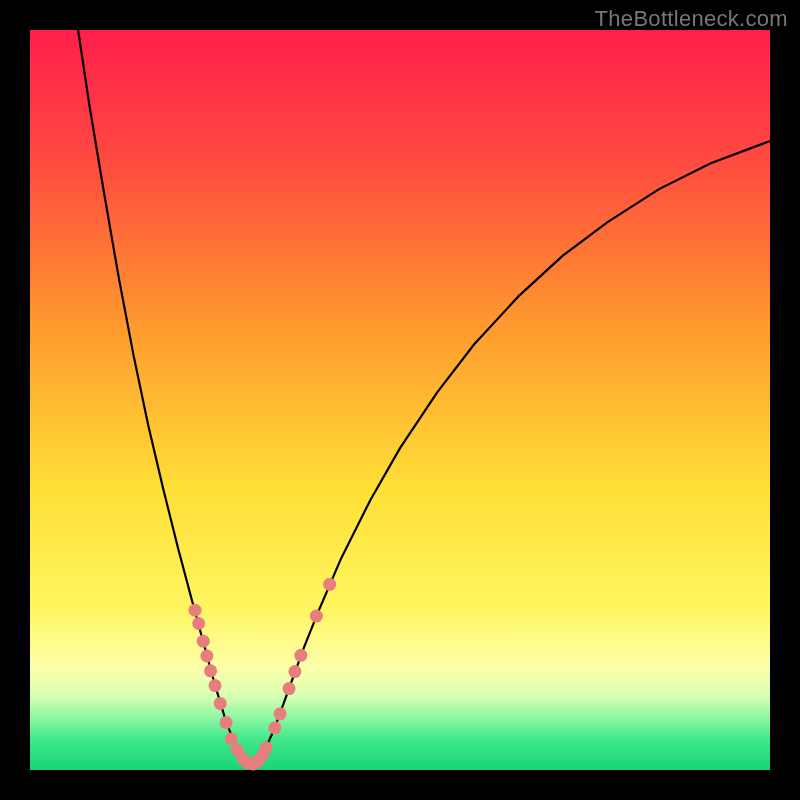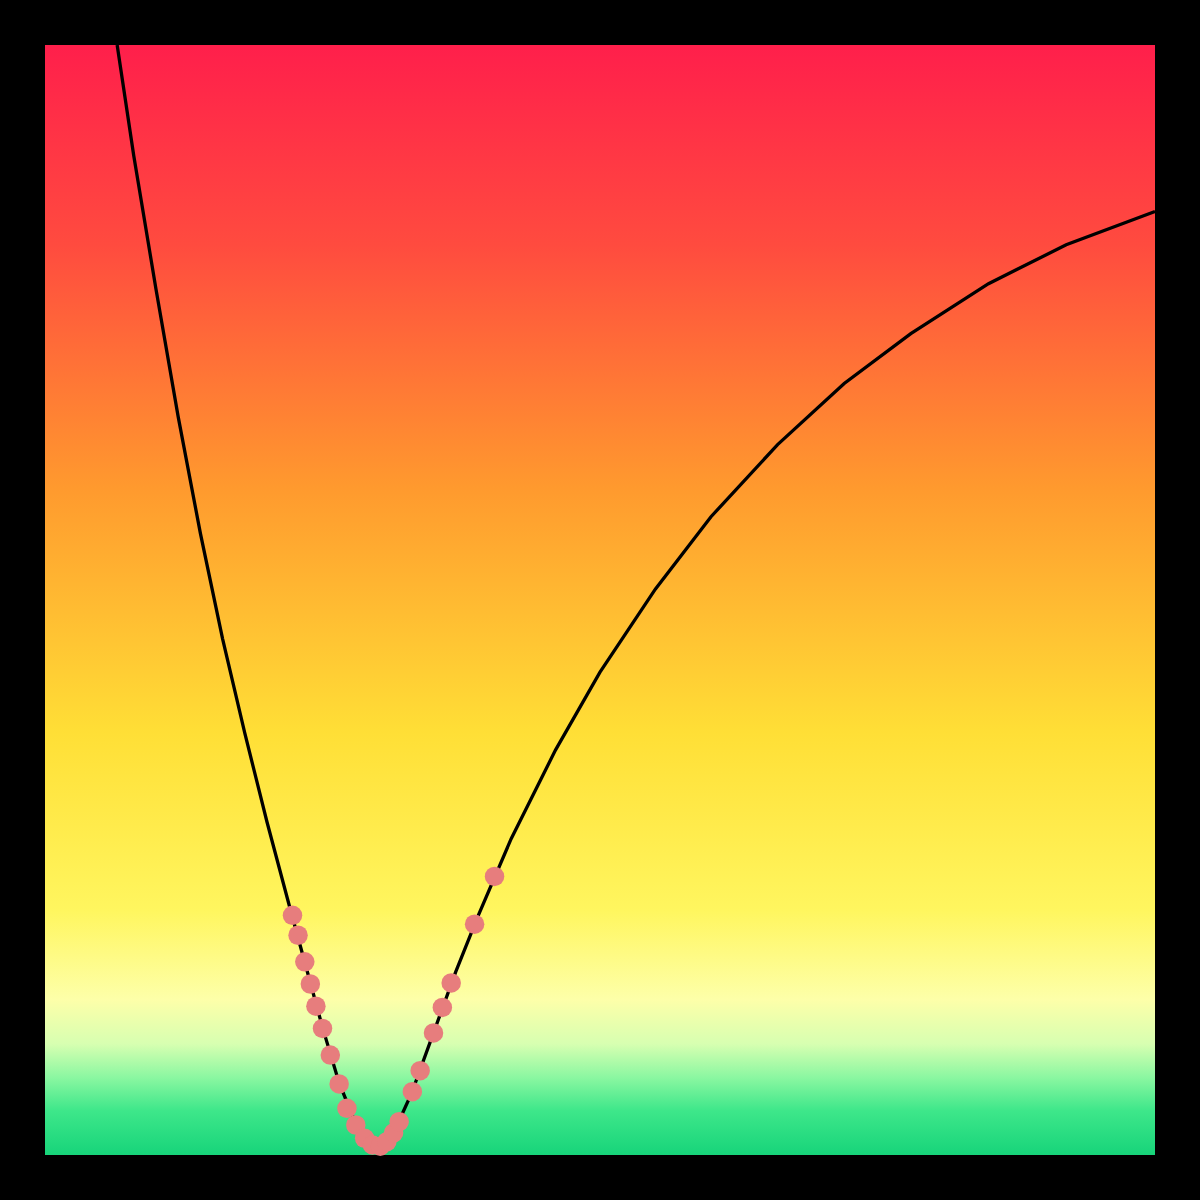--- a/index.html
+++ b/index.html
@@ -83,13 +83,14 @@
           <circle cx="244.9" cy="697.8" r="6.5" fill="#e77d7d" stroke="#c85f5f" stroke-width="0"></circle>
           <circle cx="250.1" cy="683.8" r="6.5" fill="#e77d7d" stroke="#c85f5f" stroke-width="0"></circle>
           <circle cx="259.0" cy="658.6" r="6.5" fill="#e77d7d" stroke="#c85f5f" stroke-width="0"></circle>
           <circle cx="264.9" cy="641.6" r="6.5" fill="#e77d7d" stroke="#c85f5f" stroke-width="0"></circle>
           <circle cx="270.8" cy="625.3" r="6.5" fill="#e77d7d" stroke="#c85f5f" stroke-width="0"></circle>
           <circle cx="286.4" cy="586.1" r="6.5" fill="#e77d7d" stroke="#c85f5f" stroke-width="0"></circle>
           <circle cx="299.7" cy="554.3" r="6.5" fill="#e77d7d" stroke="#c85f5f" stroke-width="0"></circle>
         </g>
     </svg>
   </div>
+  <div class="watermark">TheBottleneck.com</div>
 </div>
 
 </body></html>

